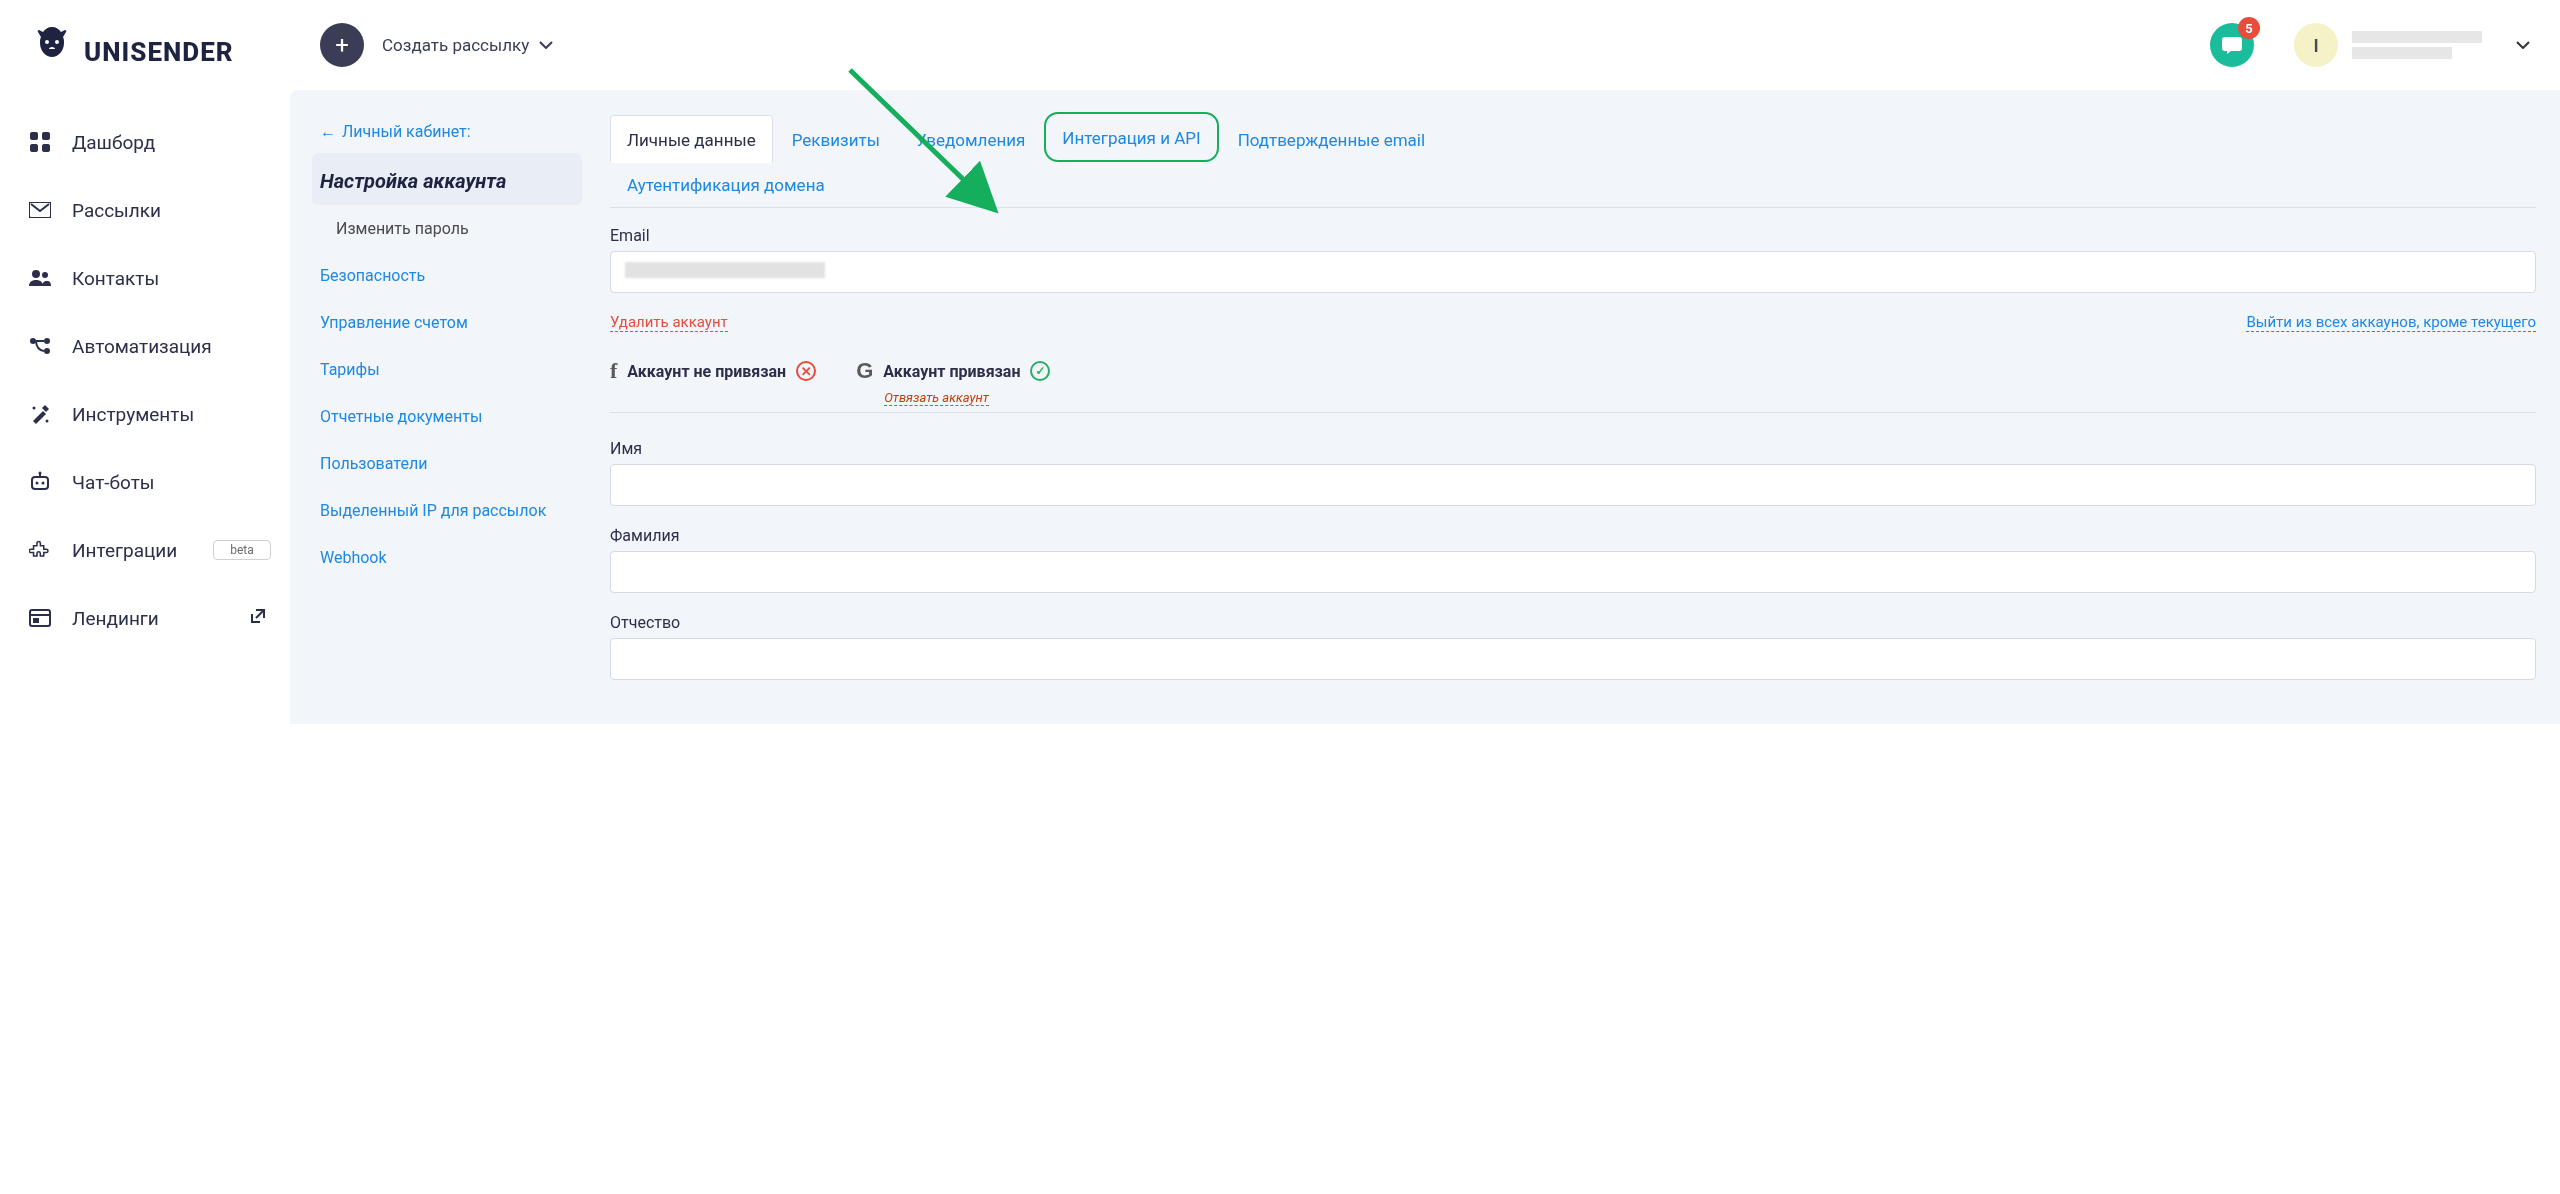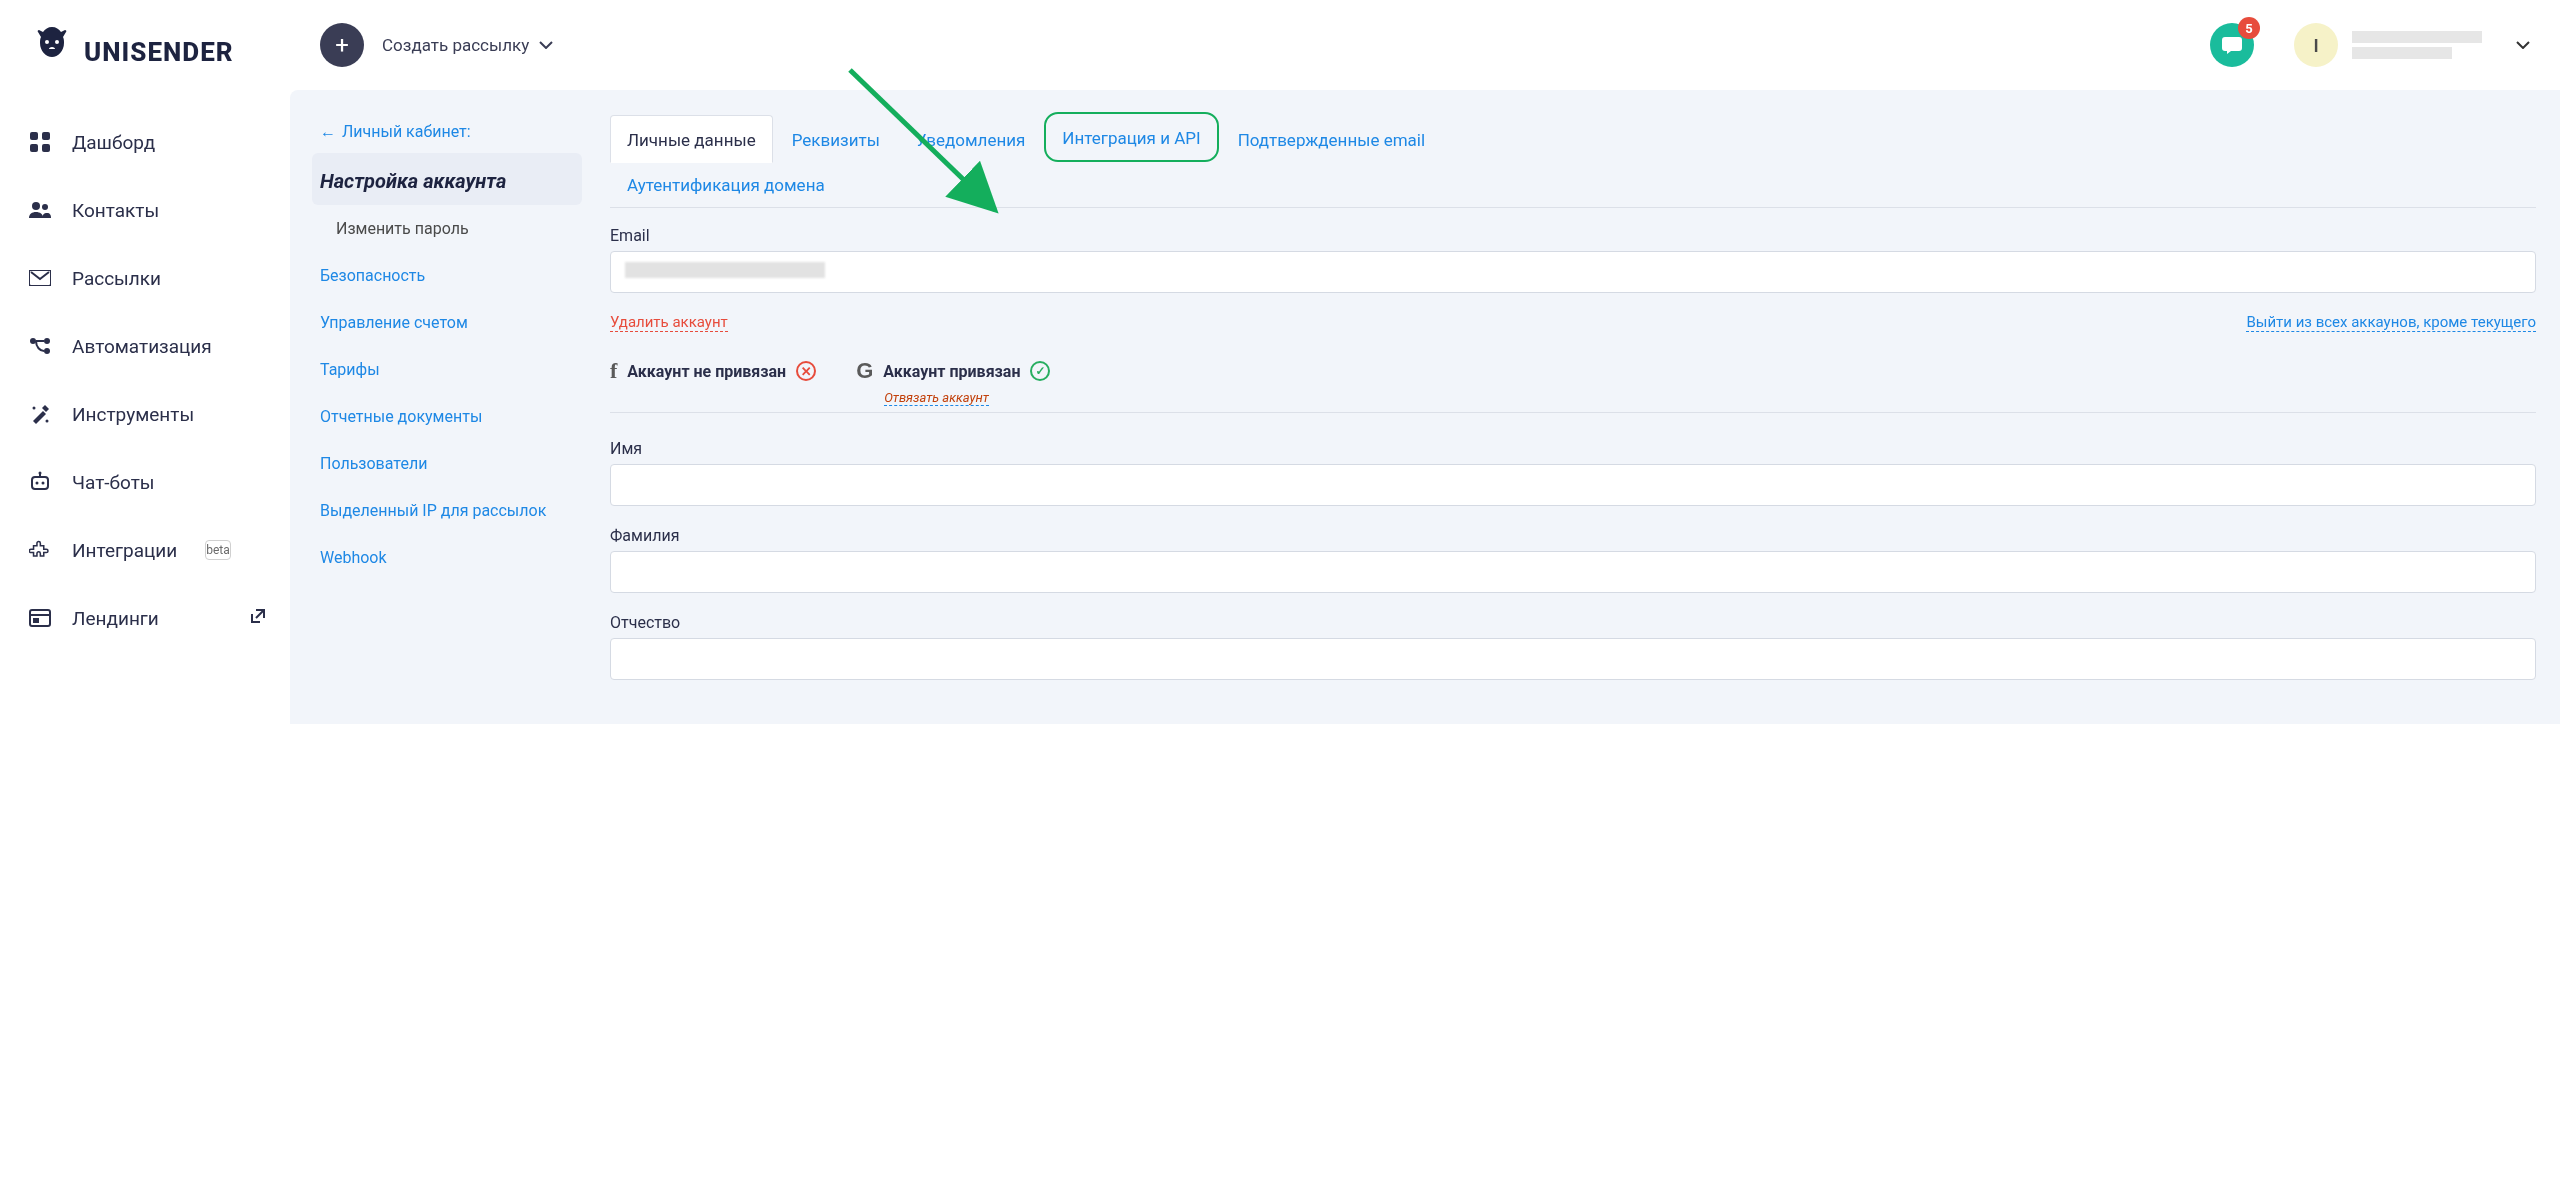--- a/index.html
+++ b/index.html
@@ -21,21 +21,21 @@
 .user-text { display: flex; flex-direction: column; gap: 4px; }
 .user-line { width: 130px; height: 12px; background: #e6e6e6;}
 .chev { font-size: 14px; color: #333; margin-left: 20px; }
 
 
 .layout { display: flex; }
 .sidebar { width: 290px; padding: 18px 0 0 28px; }
 .sidebar-item { display: flex; align-items: center; gap: 20px; padding: 22px 0; cursor: pointer; }
 .sidebar-icon { width: 24px; height: 24px; color: #2b2f4a; display:flex; align-items:center; justify-content:center; }
 .sidebar-label { font-size: 19px; color: #2b2f4a; }
-.beta-badge { font-size: 12px; border: 1px solid #d0d0d0; border-radius: 4px; padding: 2px 0; margin-left: 8px; color: #6a6a6a; }
+.beta-badge { font-size: 12px; border: 1px solid #d0d0d0; border-radius: 4px; padding: 2px 16px; margin-left: 16px; color: #6a6a6a; }
 .ext-icon { margin-left: auto; margin-right: 24px; color: #2b2f4a; }
 
 .main { flex: 1; background: #f2f5fa; border-top-left-radius: 8px; display: flex; }
 .subnav { width: 310px; padding: 28px 18px 0 22px; }
 .back-link { color: #1e88e5; font-size: 16px; display: flex; align-items: center; gap: 6px; cursor: pointer; padding: 4px 8px; }
 .subnav-title { font-size: 20px; font-weight: 700; color: #1d2340; padding: 16px 8px 12px; background: #e9edf5; border-radius: 6px; margin-top: 8px; font-style: italic; }
 .subnav-item { color: #1e88e5; font-size: 16px; padding: 14px 8px; cursor: pointer; }
 .subnav-item.muted { color: #4a4a4a; padding-left: 24px; }
 
 .content { flex: 1; padding: 22px 24px 24px 10px; position: relative; }
@@ -109,37 +109,37 @@
             <rect x="0" y="0" width="8" height="8" rx="2" fill="#2b2f4a"></rect>
             <rect x="12" y="0" width="8" height="8" rx="2" fill="#2b2f4a"></rect>
             <rect x="0" y="12" width="8" height="8" rx="2" fill="#2b2f4a"></rect>
             <rect x="12" y="12" width="8" height="8" rx="2" fill="#2b2f4a"></rect>
           </svg>
         </span>
       <span class="sidebar-label">Дашборд</span>
     </div>
     <div class="sidebar-item">
       <span class="sidebar-icon">
+          <svg width="22" height="16">
+            <rect x="0" y="0" width="22" height="16" rx="2" fill="none" stroke="#2b2f4a" stroke-width="2"></rect>
+            <path d="M2 2l9 7 9-7" stroke="#2b2f4a" stroke-width="2" fill="none"></path>
+          </svg>
+        </span>
+      <span class="sidebar-label">Рассылки</span>
+    </div>
+    <div class="sidebar-item">
+      <span class="sidebar-icon">
           <svg width="22" height="20">
             <circle cx="7" cy="6" r="4" fill="#2b2f4a"></circle>
             <circle cx="16" cy="7" r="3" fill="#2b2f4a"></circle>
             <path d="M0 18c0-4 3-6 7-6s7 2 7 6z" fill="#2b2f4a"></path>
             <path d="M13 18c0-3 2-5 5-5s4 2 4 5z" fill="#2b2f4a"></path>
           </svg>
         </span>
       <span class="sidebar-label">Контакты</span>
-    </div>
-    <div class="sidebar-item">
-      <span class="sidebar-icon">
-          <svg width="22" height="16">
-            <rect x="0" y="0" width="22" height="16" rx="2" fill="none" stroke="#2b2f4a" stroke-width="2"></rect>
-            <path d="M2 2l9 7 9-7" stroke="#2b2f4a" stroke-width="2" fill="none"></path>
-          </svg>
-        </span>
-      <span class="sidebar-label">Рассылки</span>
     </div>
     <div class="sidebar-item">
       <span class="sidebar-icon">
           <svg width="22" height="18">
             <circle cx="4" cy="4" r="3" fill="#2b2f4a"></circle>
             <circle cx="18" cy="4" r="3" fill="#2b2f4a"></circle>
             <circle cx="18" cy="14" r="3" fill="#2b2f4a"></circle>
             <path d="M7 4h8M7 4c0 6 4 10 8 10" stroke="#2b2f4a" stroke-width="2" fill="none"></path>
           </svg>
         </span>

